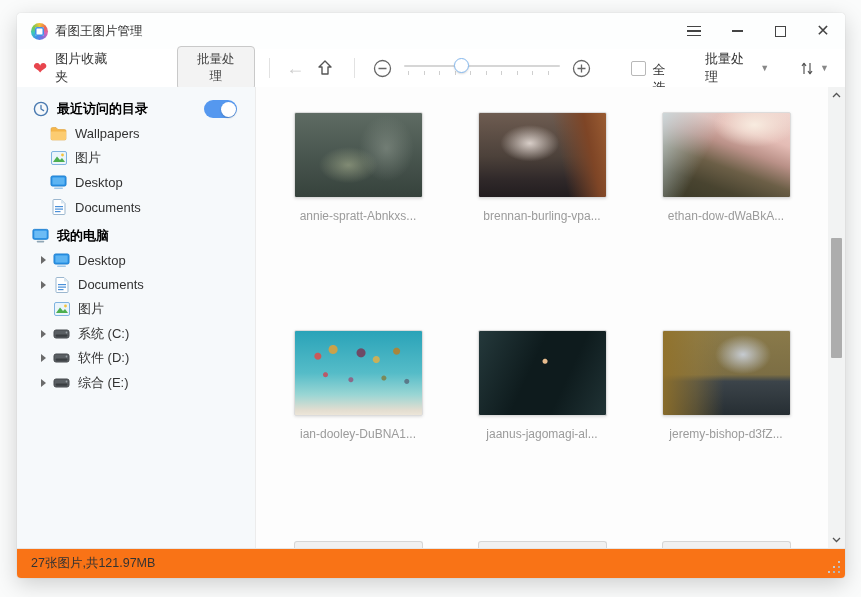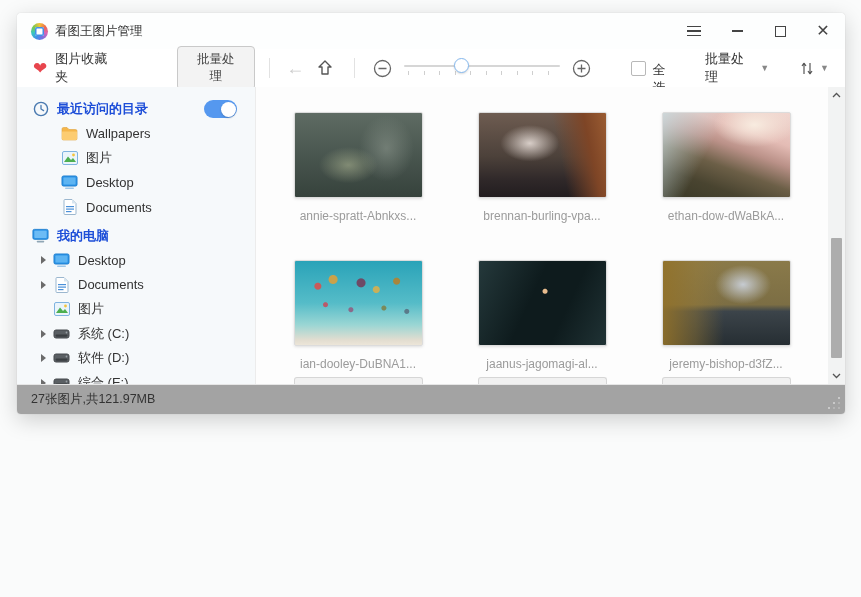--- a/index.html
+++ b/index.html
@@ -4,21 +4,21 @@
 <style>
   * { margin:0; padding:0; box-sizing:border-box; }
   html,body { width:861px; height:597px; }
   body {
     font-family:"Liberation Sans","DejaVu Sans",sans-serif;
     background:#fafbfb;
     position:relative;
     overflow:hidden;
   }
   .window {
-    position:absolute; left:17px; top:13px; width:828px; height:401px;
+    position:absolute; left:17px; top:13px; width:828px; height:565px;
     background:#fff; border-radius:4px;
     box-shadow:0 6px 22px rgba(0,0,0,.18), 0 0 1px rgba(0,0,0,.25);
     display:flex; flex-direction:column; overflow:hidden;
   }
 
   
   .titlebar { height:36px; display:flex; align-items:center; padding:0 14px 0 14px; background:#fdfefe; flex:0 0 auto; }
   .app-icon { width:17px; height:17px; border-radius:50%;
     background:conic-gradient(#f3c23a,#ec6a4f,#d964b5,#7a6fe0,#3f8fe8,#37c6c0,#7cc94f,#f3c23a);
     position:relative; margin-right:7px; flex:0 0 auto; }
@@ -54,22 +54,22 @@
   .selall-label { font-size:13px; color:#333;margin-top:22px; }
   .batch { display:flex; align-items:center; margin-left:27px; cursor:pointer; }
   .batch-label { font-size:13px; color:#333; }
   .caret { font-size:9px; color:#888; margin-left:5px; }
   .sort { display:flex; align-items:center; margin-left:30px; cursor:pointer; }
 
   
   .main { flex:1; display:flex; min-height:0; }
   .sidebar { width:238px; background:#f6f9fb; padding-top:10px; flex:0 0 auto; overflow:hidden; }
   .srow { height:24.5px; display:flex; align-items:center; font-size:13px; color:#333; cursor:pointer; }
-  .srow.header { font-weight:bold; color:#1d4ed8; padding-left:15px; }
-  .srow.child { padding-left:44px; }
+  .srow.header { font-weight:bold; color:#000000; padding-left:15px; }
+  .srow.child { padding-left:33px; }
   .srow.child2 { padding-left:24px; }
   .sicon { width:17px; height:17px; margin-right:8px; display:flex; align-items:center; justify-content:center; flex:0 0 auto; }
   .arrow-exp { width:9px; height:9px; margin-right:3px; display:flex; align-items:center; flex:0 0 auto; }
   .arrow-exp i { width:0; height:0; border-left:5px solid #6b6b6b; border-top:4px solid transparent; border-bottom:4px solid transparent; }
   .arrow-sp { width:12px; flex:0 0 auto; }
   .toggle { margin-left:auto; margin-right:18px; width:33px; height:18px; border-radius:9px; background:#5598ef; position:relative; cursor:pointer; }
   .toggle::after { content:""; position:absolute; right:1.5px; top:1.5px; width:15px; height:15px; border-radius:50%; background:#fff; box-shadow:0 1px 2px rgba(0,0,0,.2); } .gap4 { height:4px; }
 
   .content { flex:1; position:relative; background:#fdfdfd; border-left:1px solid #ececec; overflow:hidden; }
   .grid { position:absolute; left:0; top:0; right:18px; bottom:0;
@@ -123,21 +123,21 @@
   .peek-row { position:absolute; left:10px; bottom:0; right:18px; display:grid; grid-template-columns:repeat(3,184px); }
   .peek { width:129px; height:7px; margin:0 auto; background:#f1f1f1; border:1px solid #d6d6d6; border-bottom:none; border-radius:3px 3px 0 0; }
 
   
   .scrollbar { position:absolute; top:0; right:0; bottom:0; width:17px; background:#f2f3f3; }
   .sb-arrow { position:absolute; left:0; width:17px; height:16px; display:flex; align-items:center; justify-content:center; }
   .sb-up { top:0; } .sb-down { bottom:0; }
   .sb-thumb { position:absolute; left:3px; width:11px; top:151px; height:120px; background:#adadad; border-radius:1px; }
 
   
-  .statusbar { height:30px; border-top:1px solid #e6e6e6; display:flex; align-items:center; padding:0 14px; background:#a3a3a3; flex:0 0 auto; position:relative; }
+  .statusbar { height:30px; border-top:1px solid #e6e6e6; display:flex; align-items:center; padding:0 14px; background:#f97316; flex:0 0 auto; position:relative; }
   .status-text { font-size:12.5px; color:#333; }
   .grip { position:absolute; right:4px; bottom:4px; width:14px; height:14px;
     background:
       radial-gradient(circle 1.3px at 12px 12px,#b5b5b5 0 1.3px,transparent 1.4px),
       radial-gradient(circle 1.3px at 7px 12px,#b5b5b5 0 1.3px,transparent 1.4px),
       radial-gradient(circle 1.3px at 12px 7px,#b5b5b5 0 1.3px,transparent 1.4px),
       radial-gradient(circle 1.3px at 2px 12px,#c9c9c9 0 1.3px,transparent 1.4px),
       radial-gradient(circle 1.3px at 7px 7px,#c9c9c9 0 1.3px,transparent 1.4px),
       radial-gradient(circle 1.3px at 12px 2px,#c9c9c9 0 1.3px,transparent 1.4px); }
 </style>

